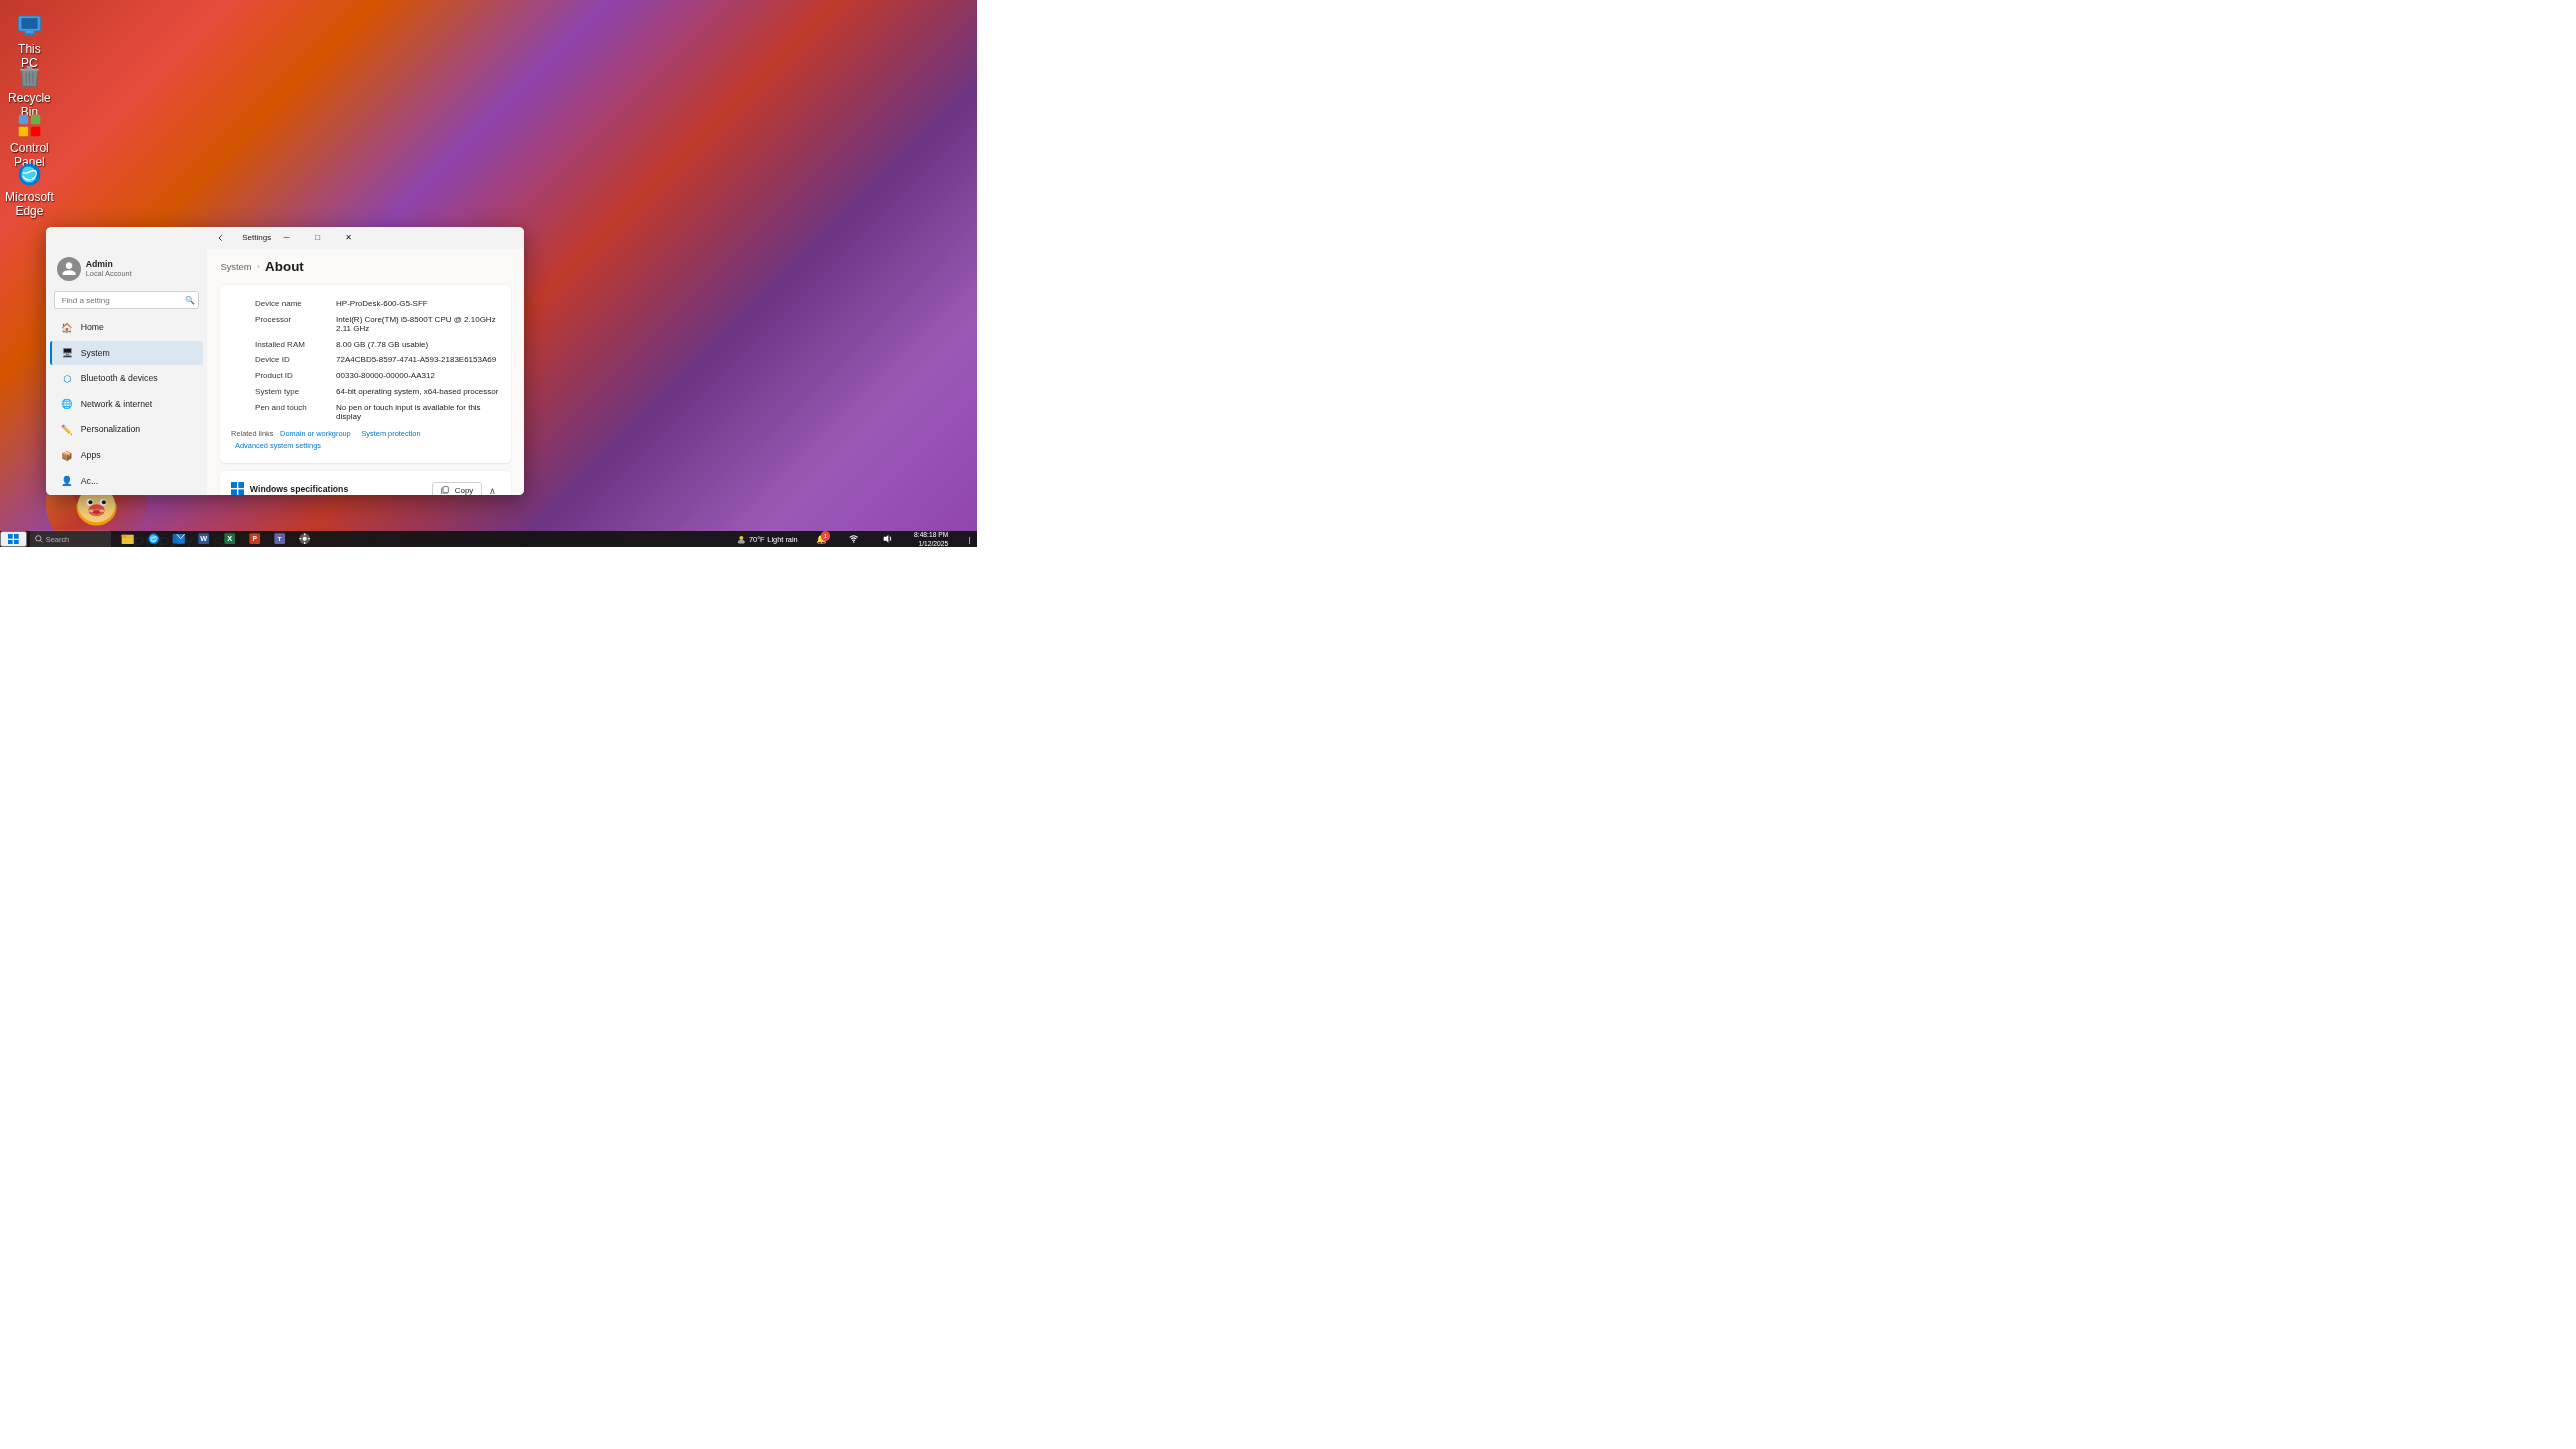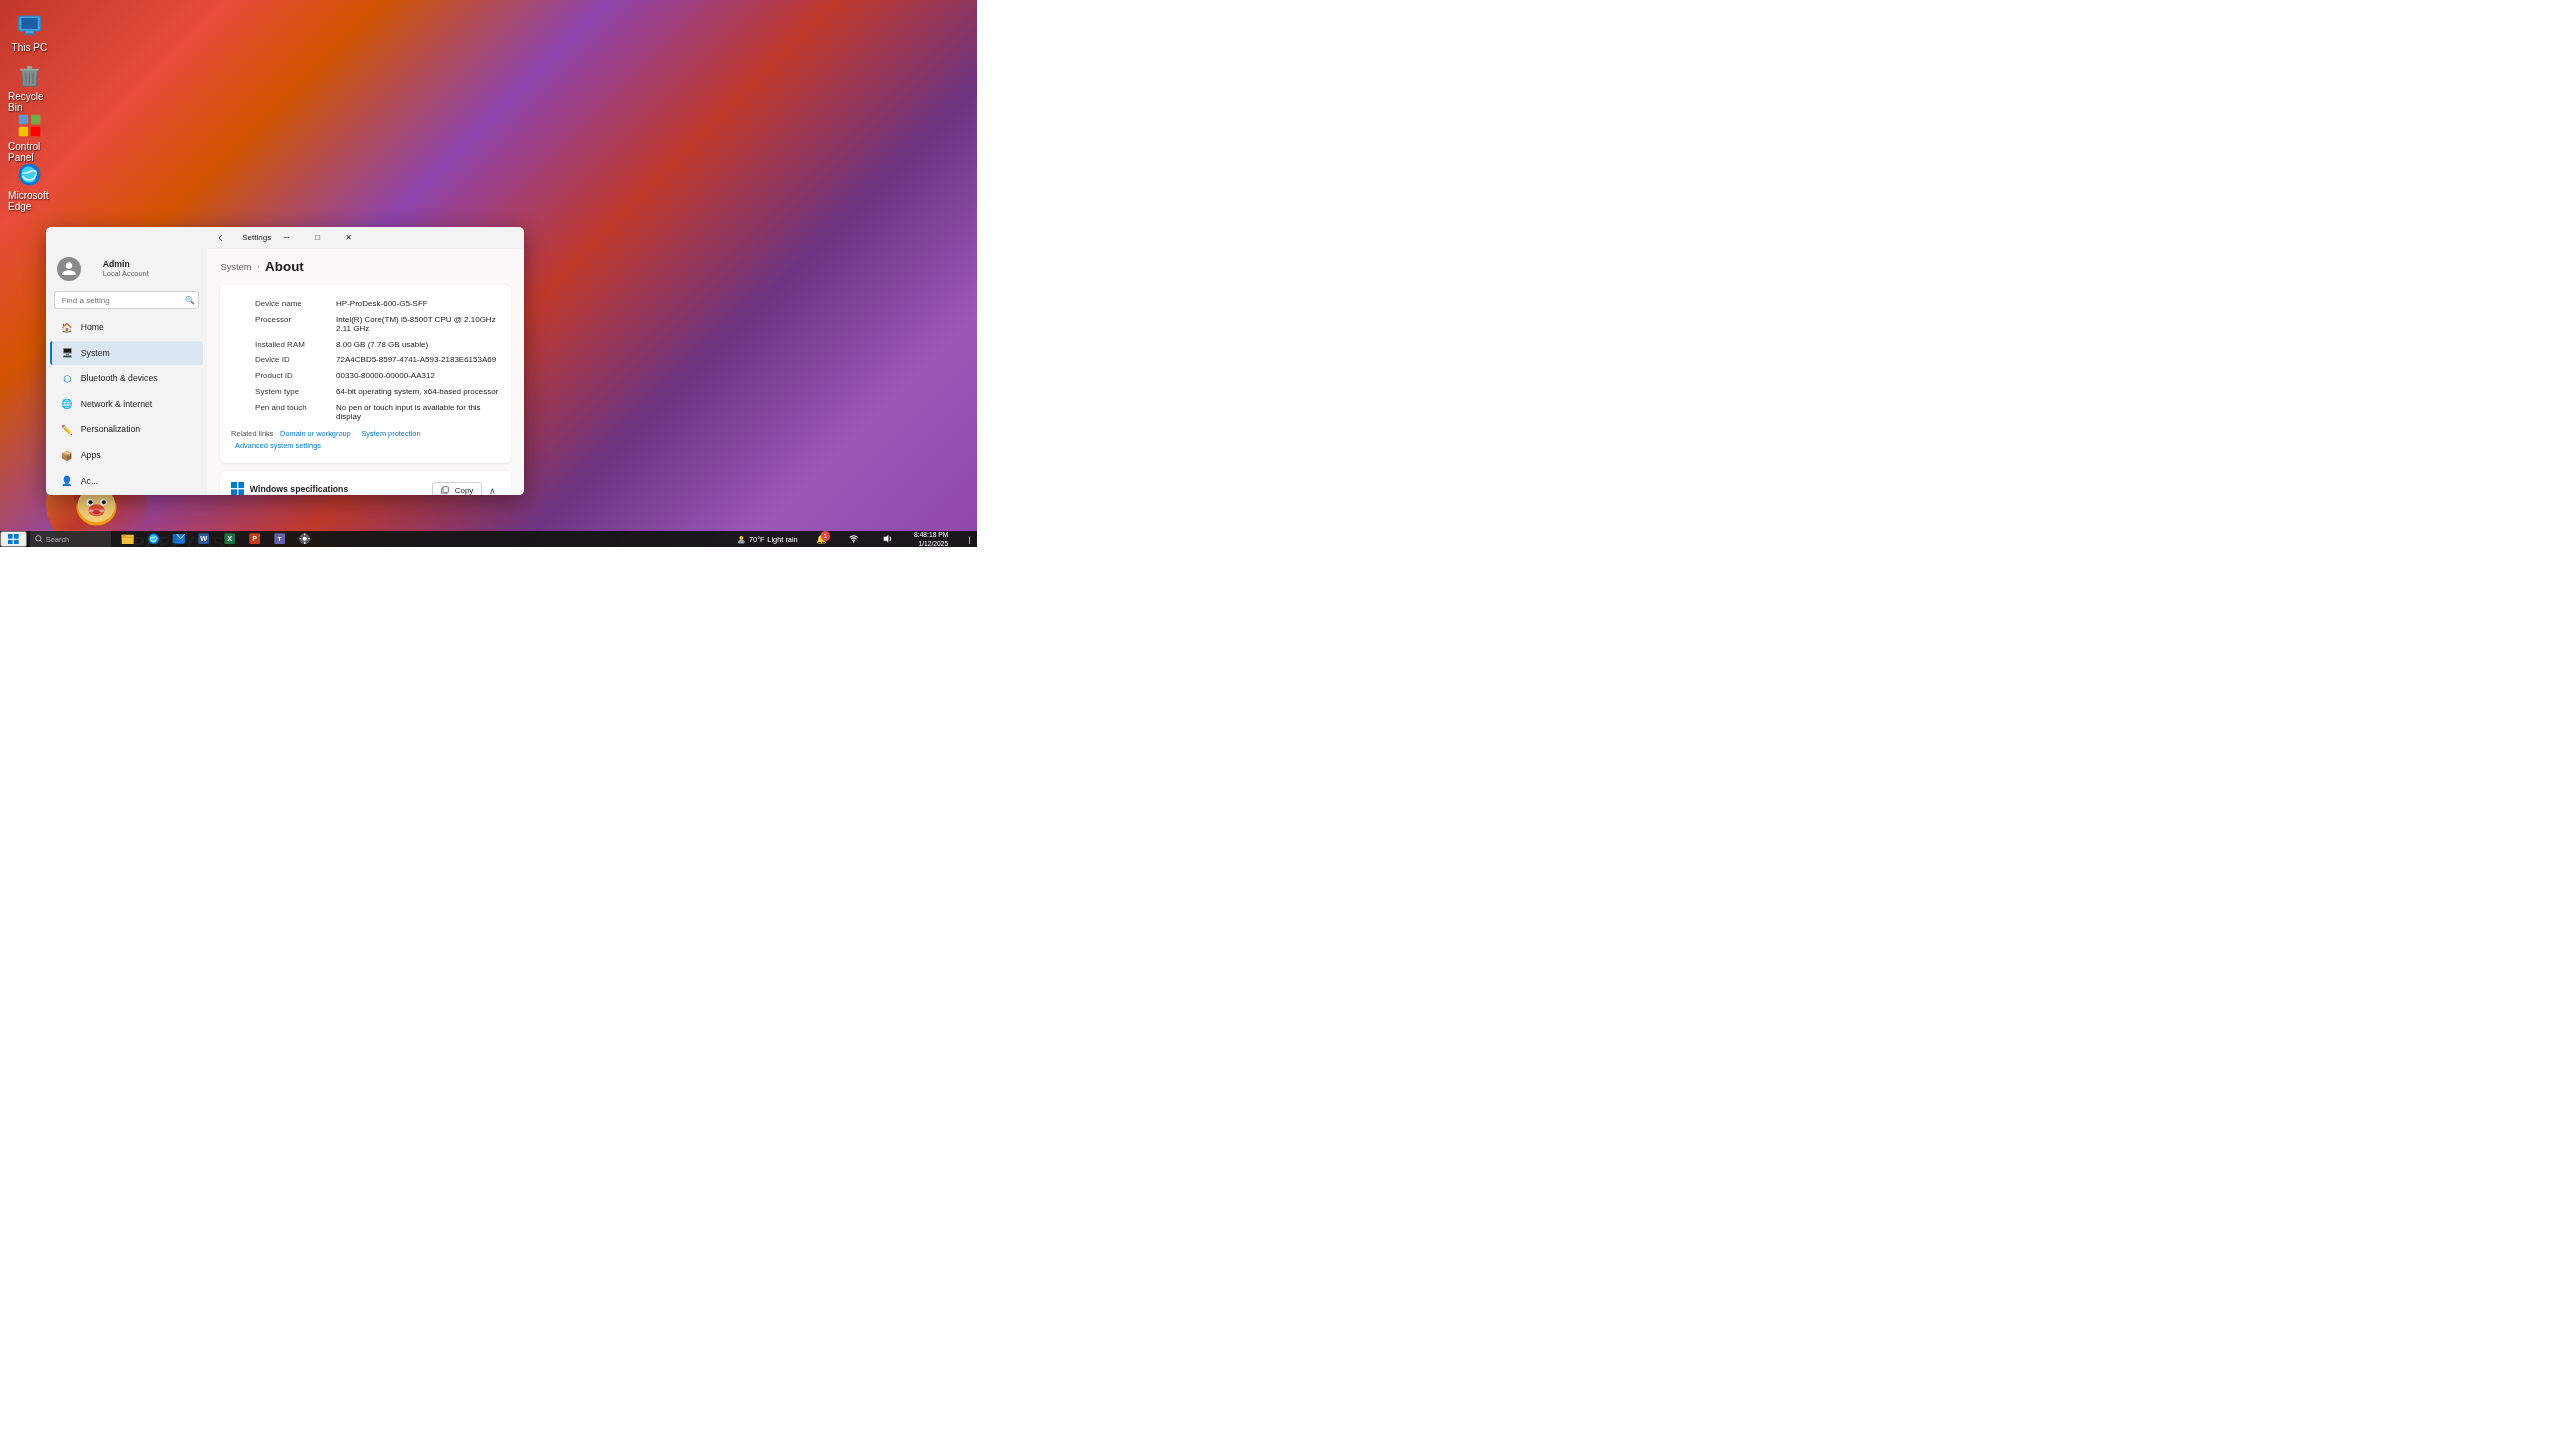--- a/index.html
+++ b/index.html
@@ -30,21 +30,22 @@
       padding: 2.7px;
       border-radius: 2.7px;
     }
     .desktop-icon .icon-img {
       width: 27px;
       height: 27px;
       margin-bottom: 2.7px;
     }
     .desktop-icon span {
       color: white;
-      font-size: 10px;
+      font-size: 12px;
+      text-align: center;
       text-shadow: 0.7px 0.7px 1.3px rgba(0,0,0,0.8);
     }
 
     
     .icon-this-pc { top: 9.4px; left: 5.4px; }
     
     .icon-recycle { top: 59px; left: 5.4px; }
     
     .icon-control { top: 109px; left: 5.4px; }
     
@@ -202,21 +203,21 @@
       display: flex;
       flex-direction: column;
       flex-shrink: 0;
       padding-top: 2.7px;
       overflow-y: auto;
     }
 
     .user-section {
       display: flex;
       align-items: center;
-      gap: 22px;
+      gap: 5px;
       padding: 5.4px 10.7px;
       margin-bottom: 5.4px;
     }
     .user-avatar {
       width: 24px;
       height: 24px;
       border-radius: 50%;
       background: #8a8a8a;
       display: flex;
       align-items: center;

